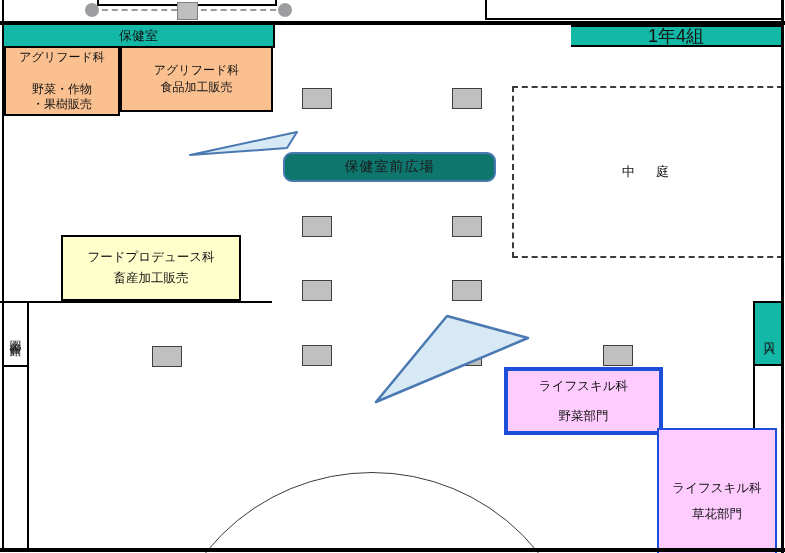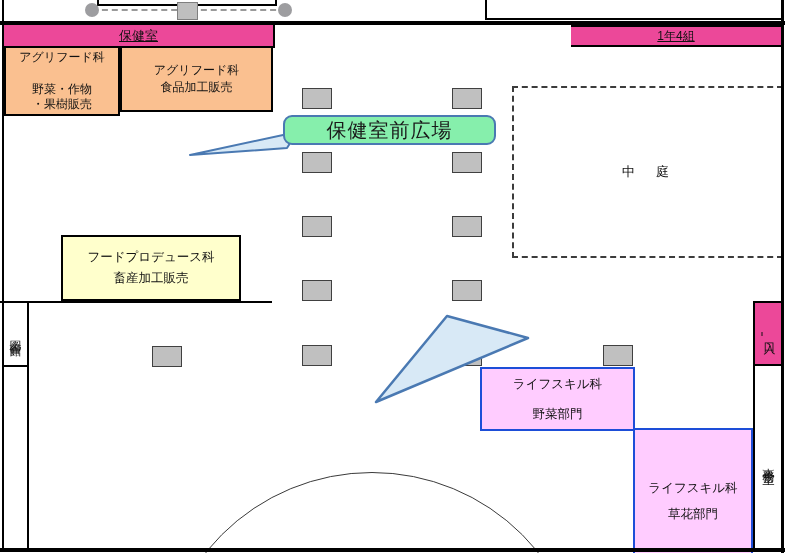--- a/index.html
+++ b/index.html
@@ -7,53 +7,53 @@
     position:relative;width:785px;height:553px;overflow:hidden;background:#fff;
     font-family:"Liberation Sans","DejaVu Sans",sans-serif;color:#111;
   }
   .line{position:absolute;background:#000;}
   
   .stage-outline{position:absolute;left:97px;top:-9px;width:176px;height:11px;border:2.5px solid #000;background:#fff;}
   .stage-dash{position:absolute;left:92px;top:9px;width:194px;border-top:2px dashed #9a9a9a;}
   .caster{position:absolute;top:3px;width:14px;height:14px;border-radius:50%;background:#9d9da0;}
   .stage-step{position:absolute;left:177px;top:2px;width:19px;height:16px;background:#bfbfbf;border:1px solid #7f7f7f;}
   
-  .cell{position:absolute;display:flex;align-items:center;justify-content:center;background:#ec4899;text-decoration:underline;}
+  .cell{position:absolute;display:flex;align-items:center;justify-content:center;background:#14b8a6;}
   .room{position:absolute;display:flex;flex-direction:column;align-items:center;justify-content:center;text-align:center;}
   .orange{background:#fac090;border:2px solid #000;font-size:12px;line-height:15px;text-align:center;}
   .yellow{background:#ffffcc;border:2.5px solid #000;font-size:12.5px;line-height:17px;}
-  .pink{background:#ffccff;border:2px solid #1d4ed8;font-size:12.5px;line-height:15px;}
+  .pink{background:#ffccff;border:4px solid #1d4ed8;font-size:12.5px;line-height:15px;margin-left:24px;}
   .courtyard{position:absolute;left:512px;top:86px;width:267px;height:168px;border:2px dashed #3c3c3c;
     display:flex;align-items:center;justify-content:center;font-size:13px;letter-spacing:4px;background:transparent;}
   .vtext{position:absolute;writing-mode:vertical-rl;text-orientation:upright;letter-spacing:2px;
     display:flex;align-items:center;justify-content:center;font-size:12px;}
   .desk{position:absolute;width:30px;height:21px;background:#c0c0c0;border:1px solid #404040;box-sizing:border-box;}
-  .callout{position:absolute;background:#86efac;border:2.5px solid #4a79b2;border-radius:9px;
-    display:flex;align-items:center;justify-content:center;font-size:20px;letter-spacing:1px;color:#1a1a1a;}
+  .callout{position:absolute;background:#0f766e;border:2.5px solid #4a79b2;border-radius:9px;
+    display:flex;align-items:center;justify-content:center;font-size:14px;letter-spacing:1px;color:#1a1a1a;margin-top:37px;}
   .circle-arc{position:absolute;left:159px;top:472px;width:424px;height:424px;border:1.5px solid #3a3a3a;border-radius:50%;}
   .tails{position:absolute;left:0;top:0;pointer-events:none;}
   .spacer{flex:1;}
 </style>
 </head>
 <body>
 
 <div class="page">
 
   <div class="stage-outline"></div>
   <div class="stage-dash"></div>
   <div class="caster" style="left:85px;"></div>
   <div class="caster" style="left:278px;"></div>
   <div class="stage-step"></div>
   <div class="line" style="left:485px;top:0;width:2px;height:19px;"></div>
   <div class="line" style="left:485px;top:18px;width:297px;height:2px;"></div>
 
   <div class="cell" style="left:4px;top:25px;width:269px;height:21px;border-right:2px solid #000;border-bottom:2px solid #000;font-size:13px;">
     <span>保健室</span>
   </div>
-  <div class="cell" style="left:571px;top:25px;width:210px;height:18px;border:2px solid #000;border-left:none;font-size:12px;text-align:center;">
+  <div class="cell" style="left:571px;top:25px;width:210px;height:18px;border:2px solid #000;border-left:none;font-size:18px;text-align:center;">
     <span>1年4組</span>
   </div>
 
   <div class="room orange" style="left:4px;top:46px;width:112px;height:62px;padding:2px 0;">
     <div>アグリフード科</div>
     <div class="spacer"></div>
     <div>野菜・作物</div>
     <div>・果樹販売</div>
   </div>
   <div class="room orange" style="left:120px;top:46px;width:149px;height:62px;gap:2px;">

